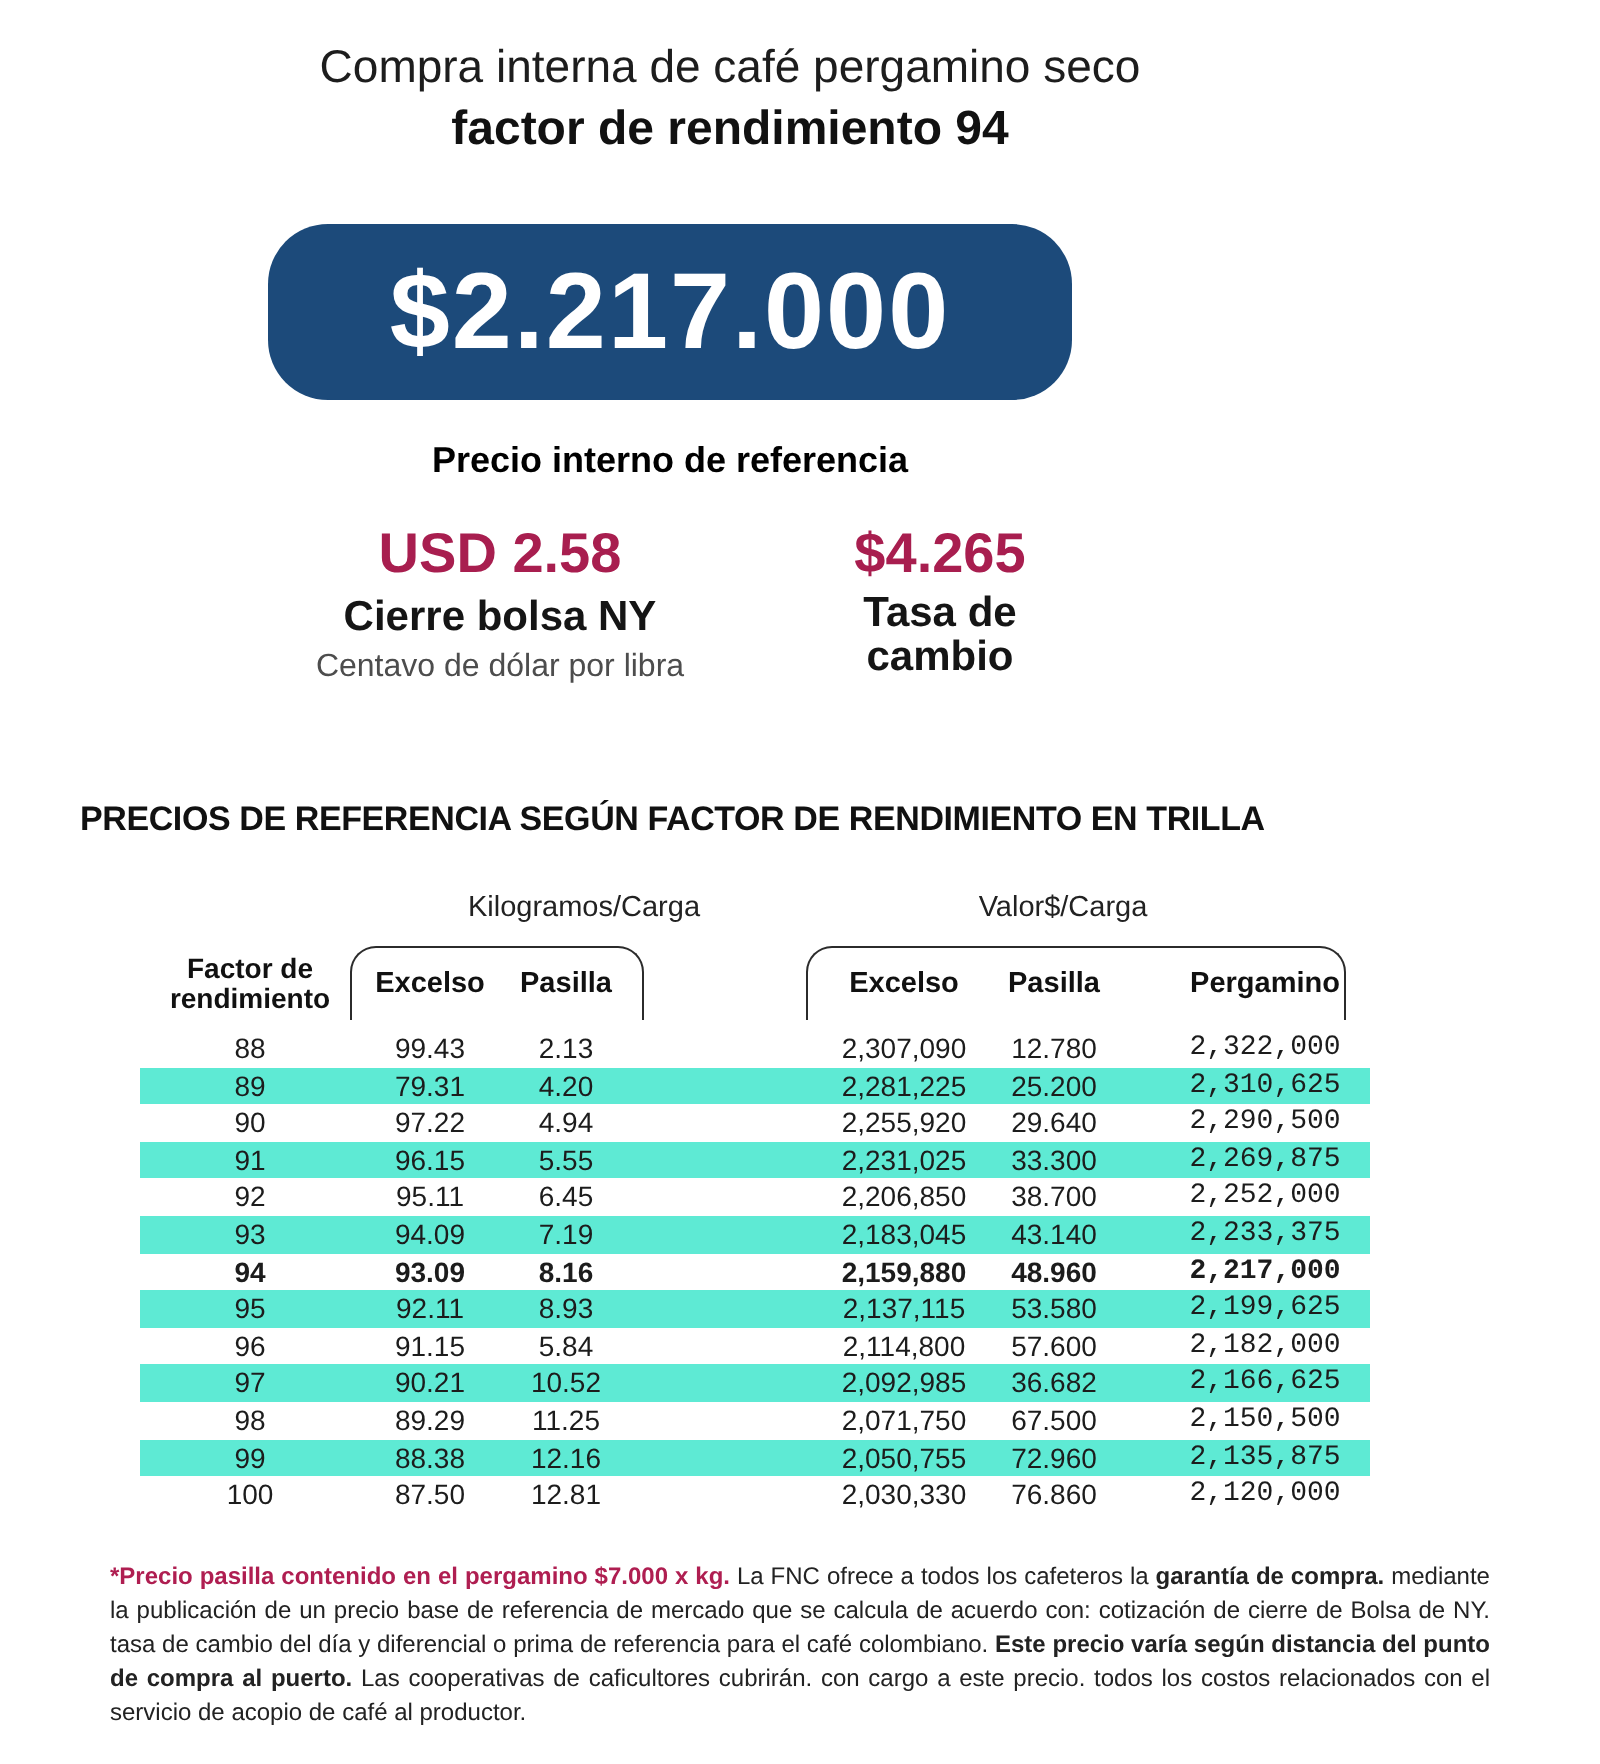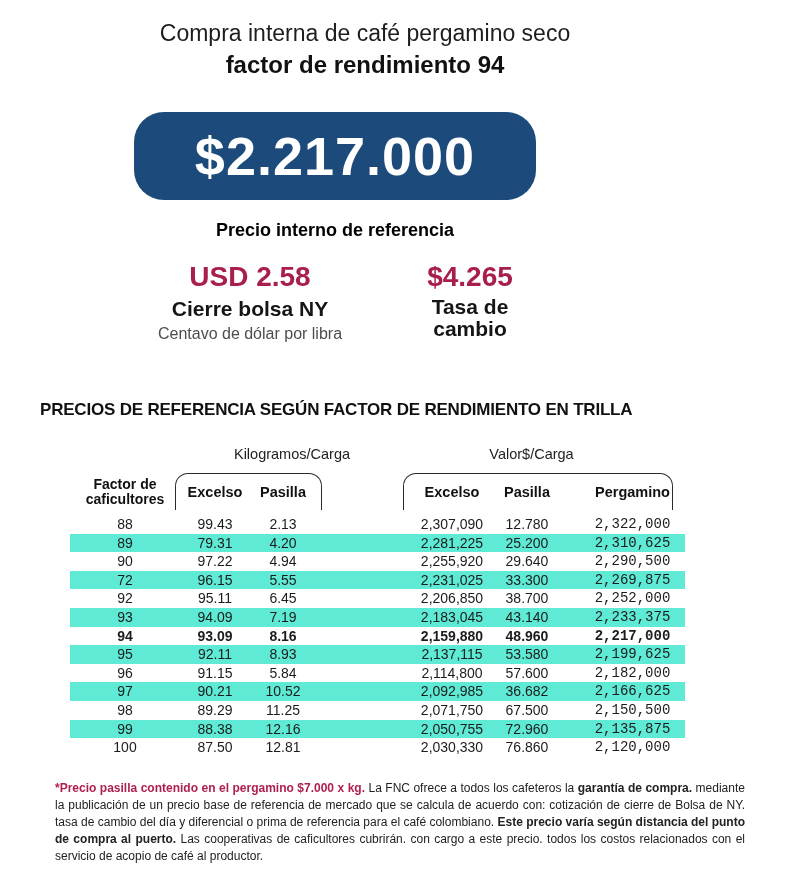--- a/index.html
+++ b/index.html
@@ -133,21 +133,21 @@
       <div class="tgrid group-labels">
         <span class="group-label g1">Kilogramos/Carga</span>
         <span class="group-label g2">Valor$/Carga</span>
       </div>
 
       <div class="tgrid thead">
         <div class="bracket b1"></div>
         <div class="bracket b2"></div>
         <div class="hc c1">
           <span>Factor de</span>
-          <span>caficultores</span>
+          <span>rendimiento</span>
         </div>
         <div class="hc c2">Excelso</div>
         <div class="hc c3">Pasilla</div>
         <div class="hc c4">Excelso</div>
         <div class="hc c5">Pasilla</div>
         <div class="hc c6">Pergamino</div>
       </div>
 
       <div class="tbody" id="table-body">
           <div class="tgrid trow">
@@ -168,21 +168,21 @@
   </div>
           <div class="tgrid trow">
     <span class="tc c1">90</span>
     <span class="tc c2">97.22</span>
     <span class="tc c3">4.94</span>
     <span class="tc c4">2,255,920</span>
     <span class="tc c5">29.640</span>
     <span class="tc c6">2,290,500</span>
   </div>
           <div class="tgrid trow stripe">
-    <span class="tc c1">72</span>
+    <span class="tc c1">91</span>
     <span class="tc c2">96.15</span>
     <span class="tc c3">5.55</span>
     <span class="tc c4">2,231,025</span>
     <span class="tc c5">33.300</span>
     <span class="tc c6">2,269,875</span>
   </div>
           <div class="tgrid trow">
     <span class="tc c1">92</span>
     <span class="tc c2">95.11</span>
     <span class="tc c3">6.45</span>

